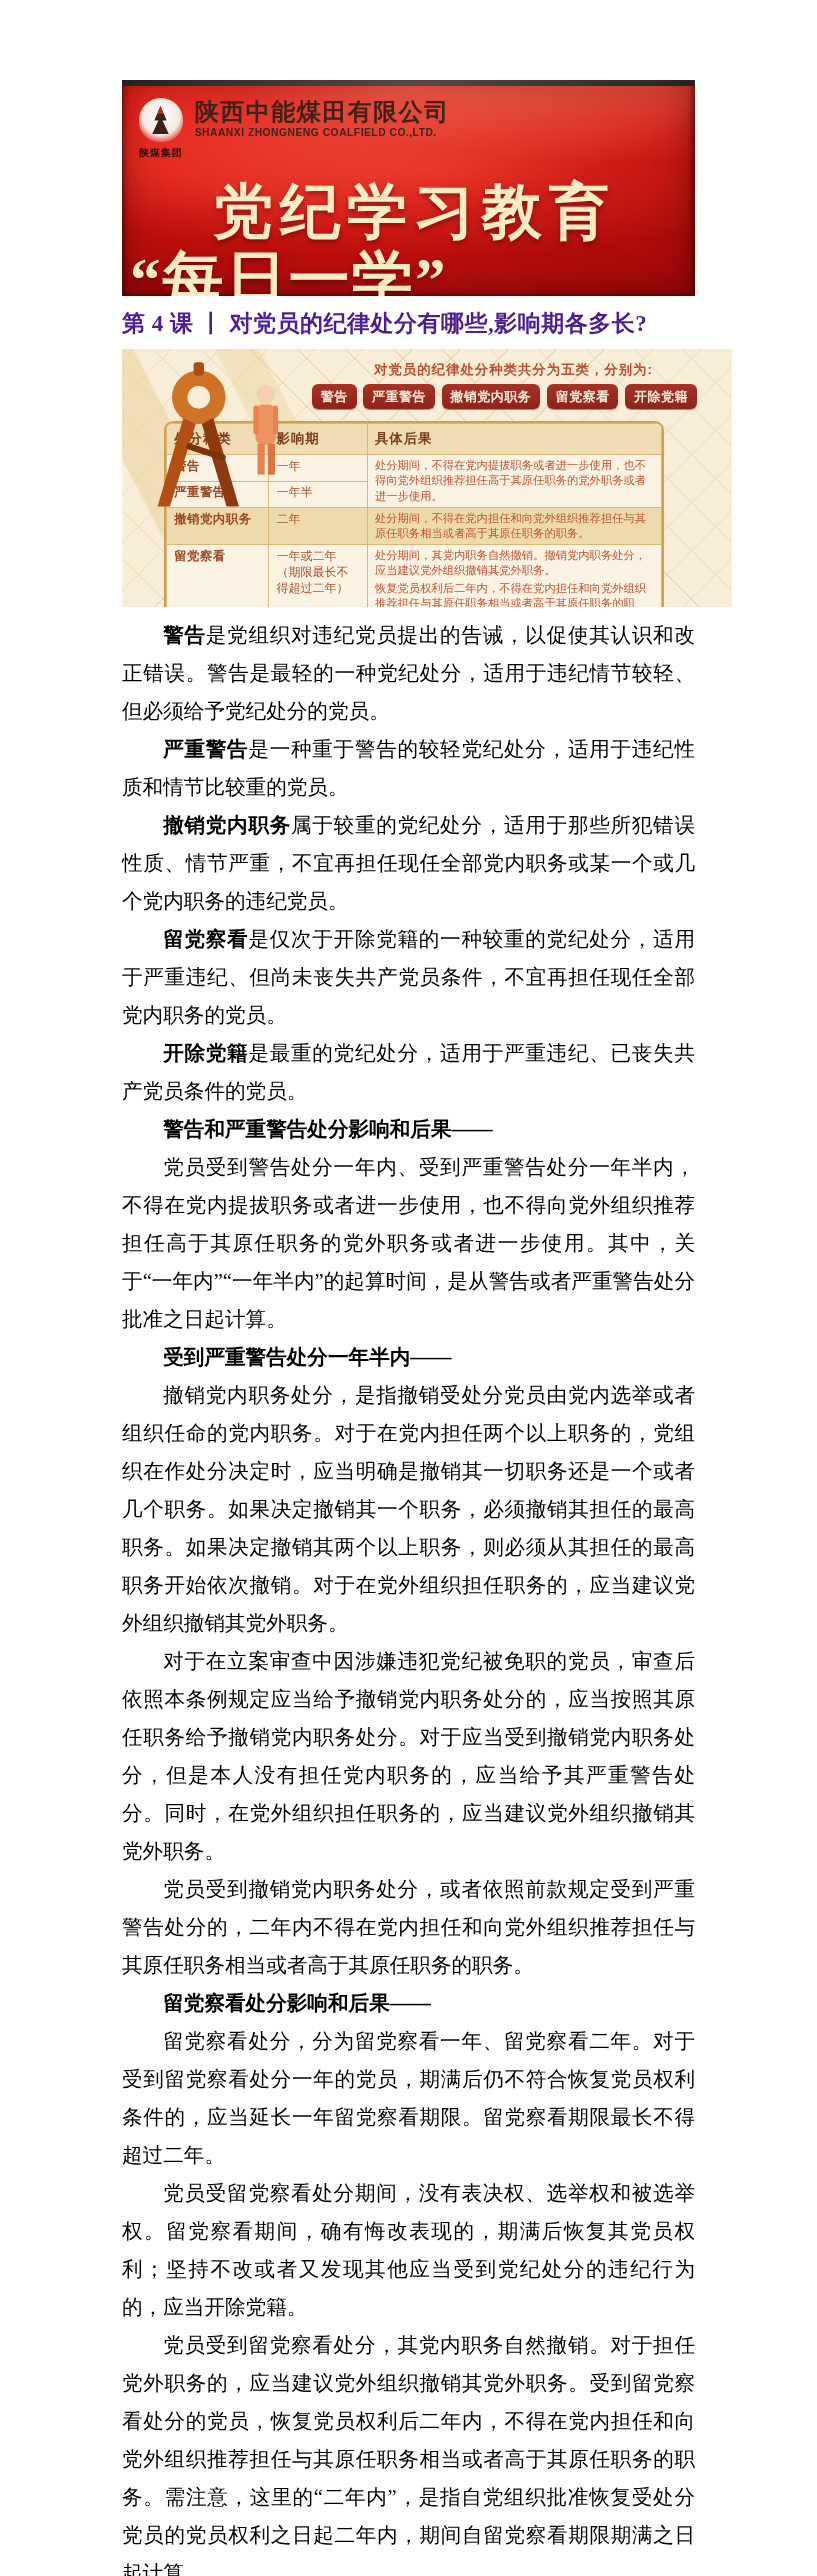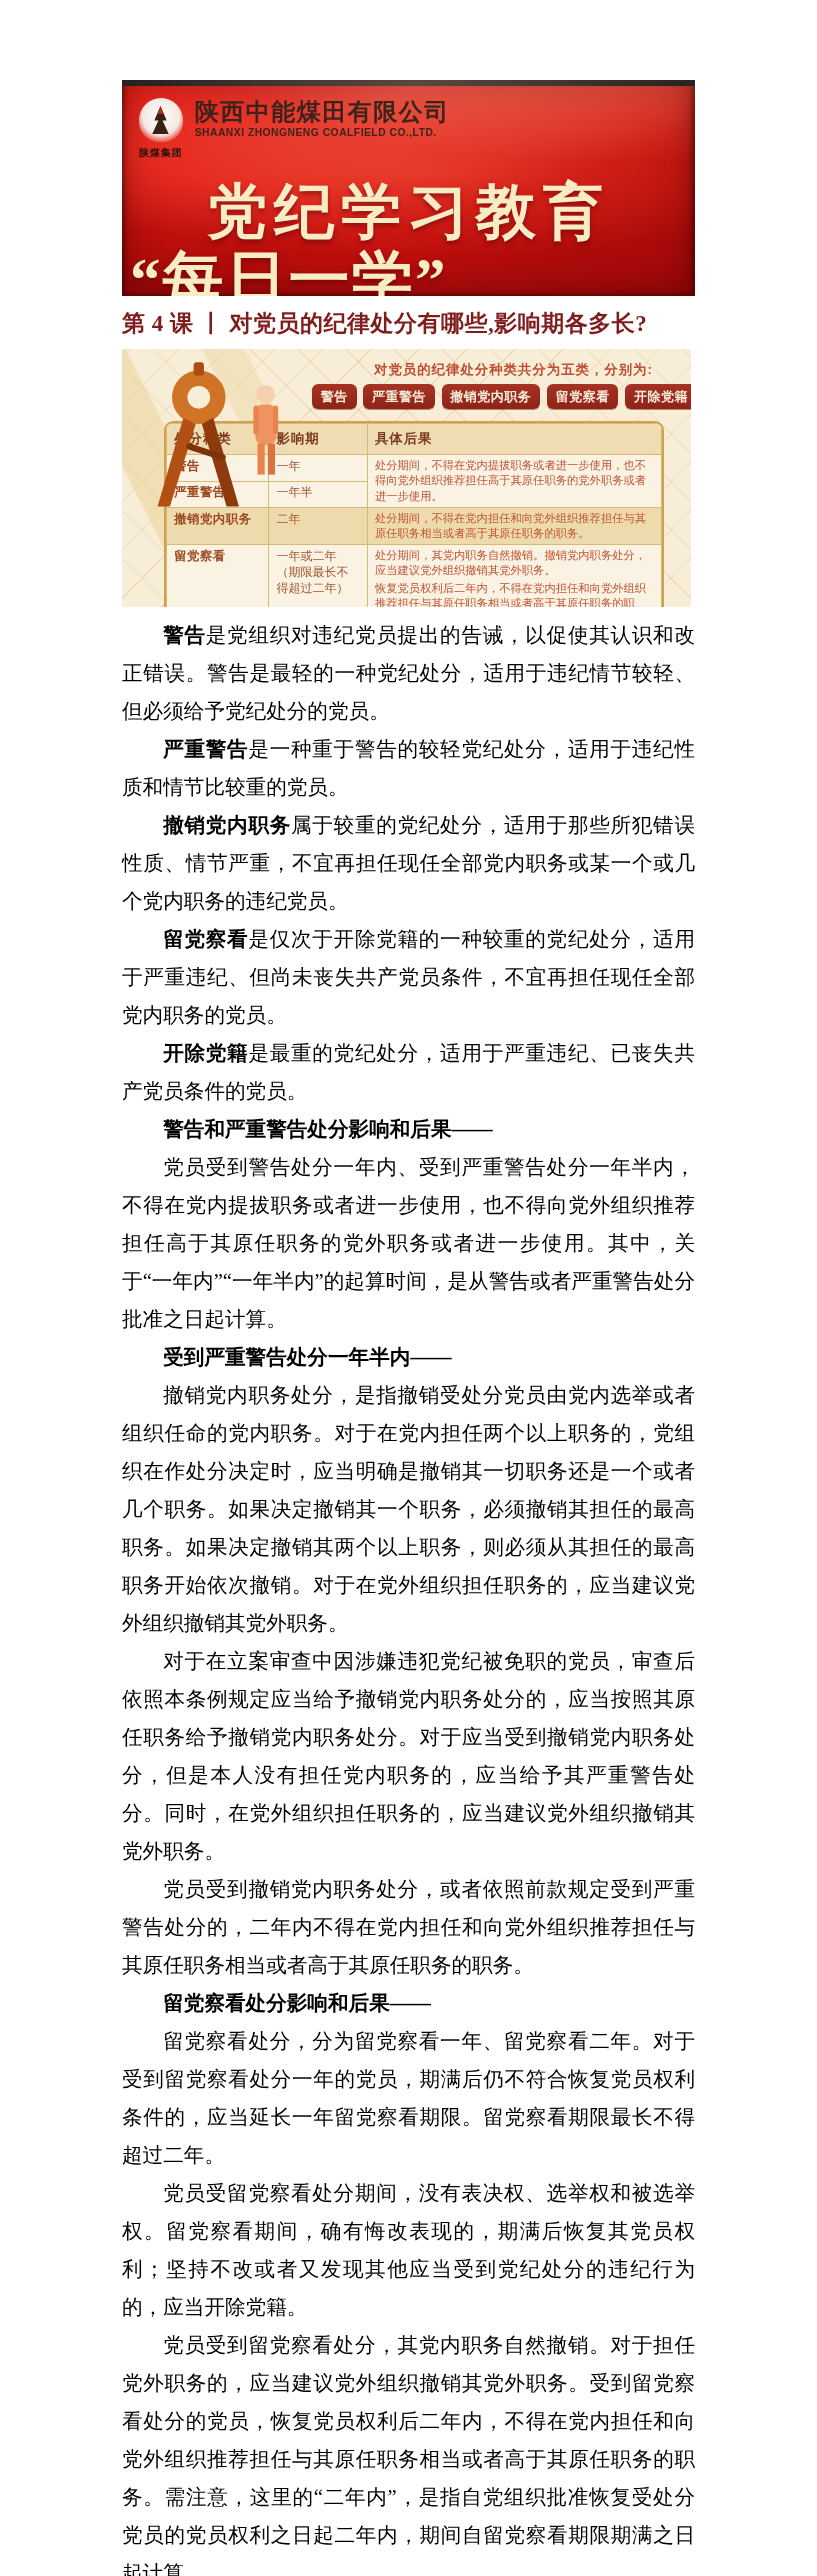--- a/index.html
+++ b/index.html
@@ -23,41 +23,41 @@
   .logo-cloud{width:44px;height:44px;border-radius:50% 50% 46% 46%;
       background:radial-gradient(circle at 50% 42%, #ffffff 0%, #f3e8e2 55%, rgba(243,232,226,.15) 78%, rgba(243,232,226,0) 100%);
       display:flex;align-items:center;justify-content:center;}
   .logo-tag{margin-top:5px;font-family:"Liberation Sans","DejaVu Sans",sans-serif;
       font-weight:bold;font-size:9.8px;color:#241209;letter-spacing:1px;}
   .logo-text{margin-left:9.3px;}
   .logo-cn{font-family:"Liberation Sans","DejaVu Sans",sans-serif;font-weight:bold;
       font-size:24px;color:#3d231a;letter-spacing:1.5px;line-height:27px;}
   .logo-en{font-family:"Liberation Sans","DejaVu Sans",sans-serif;font-weight:bold;
       font-size:10.3px;color:#3d231a;letter-spacing:0.5px;margin-top:2.1px;}
-  .banner-title{position:absolute;left:0;top:92px;width:100%;text-align:center;z-index:3;
+  .banner-title{position:absolute;left:6px;top:92px;width:100%;text-align:center;z-index:3;
       font-size:60px;font-weight:bold;color:#f7ecc4;letter-spacing:7.2px;
       text-shadow:0 2.6px 5.2px rgba(80,0,0,.5);}
   .banner-subtitle{position:absolute;left:8px;top:159px;width:100%;text-align:left;z-index:3;
       font-size:61px;font-weight:bold;color:#f7ecc4;letter-spacing:2.1px;
       text-shadow:0 2.6px 5.2px rgba(80,0,0,.5);}
 
   
   .page-title{position:absolute;left:122px;top:308px;width:573px;
-      font-size:23px;font-weight:bold;color:#7f1d1d;letter-spacing:0.5px;white-space:nowrap;}
+      font-size:23px;font-weight:bold;color:#4c1d95;letter-spacing:0.5px;white-space:nowrap;}
 
   
   .info{position:absolute;left:122px;top:349px;width:569px;height:258px;overflow:hidden;
       font-family:"Liberation Sans","DejaVu Sans",sans-serif;
       background-color:#f8eed7;
       background-image:
         linear-gradient(63deg, rgba(240,220,170,0) 10%, rgba(235,212,158,.6) 10.5%, rgba(235,212,158,.6) 19%, rgba(240,220,170,0) 19.5%),
         linear-gradient(63deg, rgba(240,220,170,0) 30%, rgba(235,212,158,.45) 30.5%, rgba(235,212,158,.45) 36%, rgba(240,220,170,0) 36.5%),
         repeating-linear-gradient(45deg, rgba(205,175,115,.30) 0 1px, rgba(0,0,0,0) 1px 34px),
         repeating-linear-gradient(-45deg, rgba(205,175,115,.30) 0 1px, rgba(0,0,0,0) 1px 34px);
-      border-radius:2.1px;}
+      border-radius:2.1px;padding-left:41px;}
   .info-intro{position:absolute;left:206px;top:12.4px;width:371px;text-align:center;
       font-size:13.4px;font-weight:bold;color:#bf4e33;letter-spacing:1px;}
   .badges{position:absolute;left:190px;top:35px;width:371px;display:flex;gap:6.7px;z-index:3;}
   .badge{height:25px;line-height:25px;padding:0 8.8px;border-radius:6.2px;
       background:linear-gradient(180deg,#a63325,#8f2318);color:#f7ecd9;font-weight:bold;
       font-size:13px;letter-spacing:0.5px;box-shadow:0 1px 0 rgba(120,30,15,.5);white-space:nowrap;}
   .figures{position:absolute;left:15.5px;top:3.1px;z-index:2;}
   .info-table-wrap{position:absolute;left:42px;top:72px;width:496px;border:2.1px solid #cfa14c;
       border-radius:9.3px;overflow:hidden;z-index:1;}
   table.grid{width:100%;border-collapse:collapse;}

